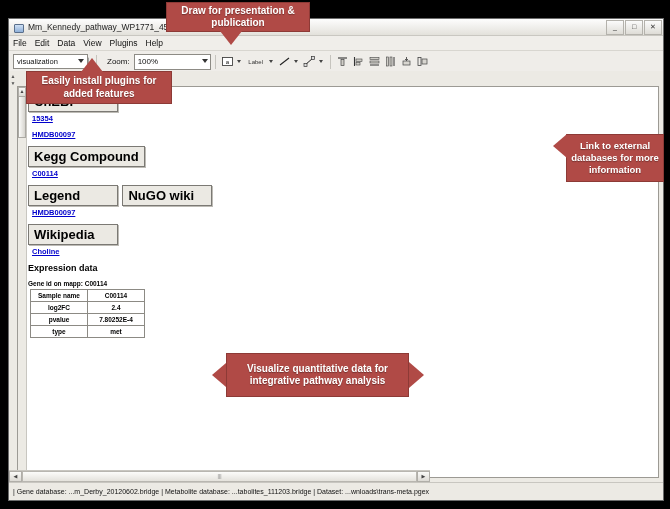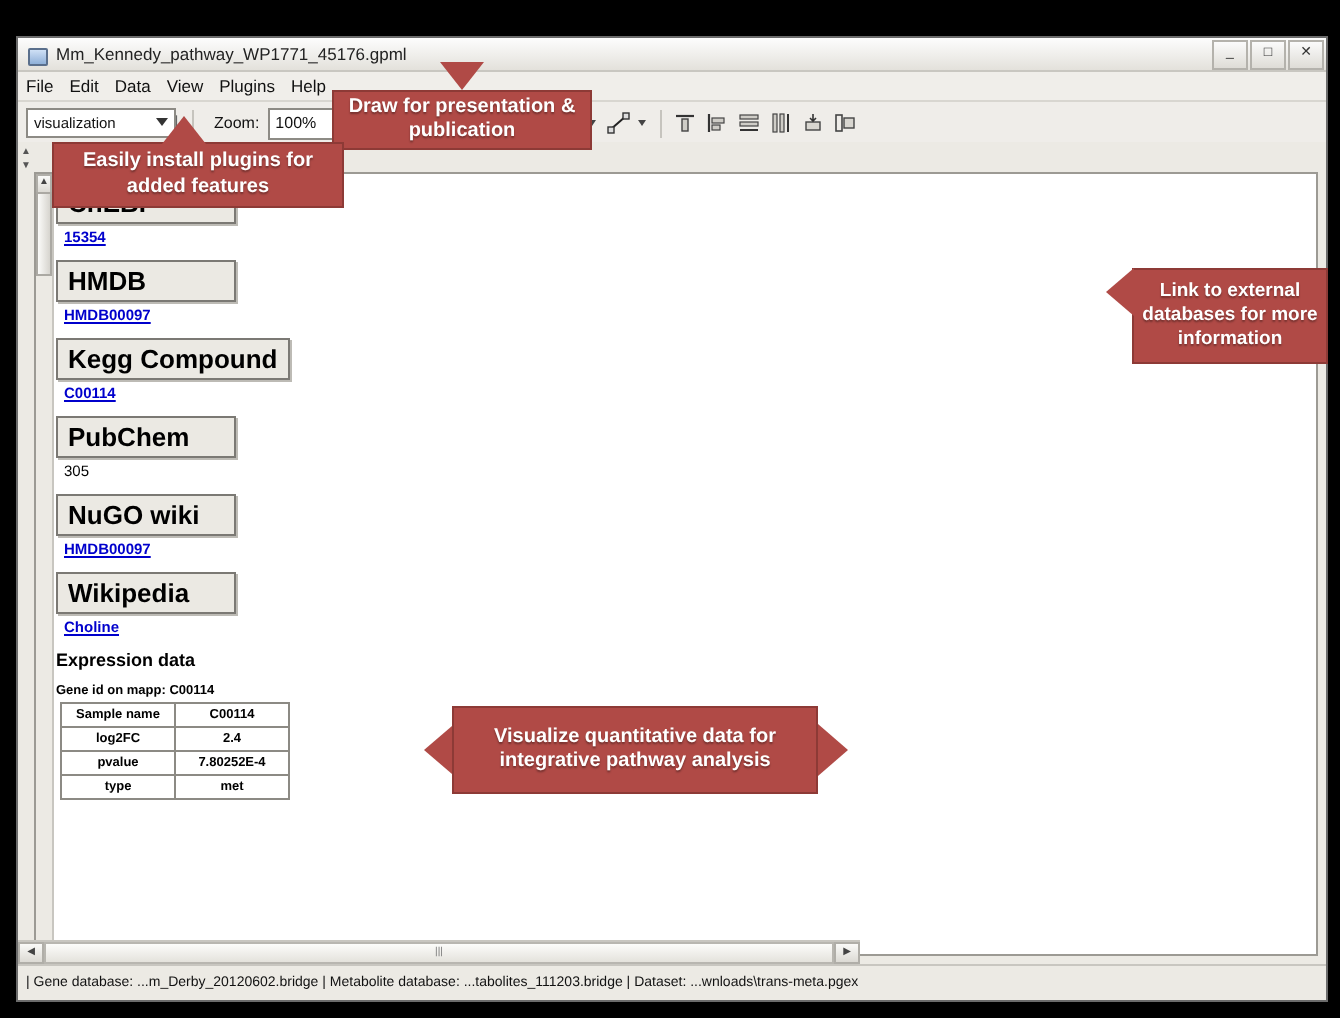--- a/index.html
+++ b/index.html
@@ -504,28 +504,26 @@
 
       <div id="backpage">
         <div id="bp-scroll">
           <div class="sb-btn">▲</div>
           <div class="sb-thumb"></div>
         </div>
         <div id="bp-body">
           <div class="db-head">ChEBI</div>
           <a class="db-val" href="#">15354</a>
 
-          <div class="db-head">HMDB</div>
           <a class="db-val" href="#">HMDB00097</a>
 
           <div class="db-head">Kegg Compound</div>
           <a class="db-val" href="#">C00114</a>
 
-          <div class="db-head">PubChem</div>
-          <span class="db-val plain">305</span>
+          <div class="db-head">Legend</div>
 
           <div class="db-head">NuGO wiki</div>
           <a class="db-val" href="#">HMDB00097</a>
 
           <div class="db-head">Wikipedia</div>
           <a class="db-val" href="#">Choline</a>
 
           <div class="exp-title">Expression data</div>
           <div class="gene-id">Gene id on mapp: C00114</div>
           <table class="exp">
@@ -557,21 +555,21 @@
     <span class="sb-end">◀</span>
     <span class="sb-track">|||</span>
     <span class="sb-end">▶</span>
   </div>
 
   <div id="statusbar">
     <span class="stxt">| Gene database: ...m_Derby_20120602.bridge | Metabolite database: ...tabolites_111203.bridge | Dataset: ...wnloads\trans-meta.pgex</span>
   </div>
 </div>
 
-<div class="callout" id="c-draw" style="left:166px;top:2px;width:130px;height:30px;font-size:10px;padding:0 4px;margin-top:43px;">Draw for presentation &amp; publication</div>
+<div class="callout" id="c-draw" style="left:166px;top:2px;width:144px;height:30px;font-size:10px;padding:0 4px;">Draw for presentation &amp; publication</div>
 <div class="arrow-dn" style="left:220px;top:31px;"></div>
 
 <div class="callout" id="c-plugins" style="left:26px;top:71px;width:146px;height:33px;font-size:10px;padding:0 4px;">Easily install plugins for added features</div>
 <div class="arrow-up" style="left:81px;top:58px;"></div>
 
 <div class="callout" id="c-links" style="left:566px;top:122px;width:98px;height:48px;font-size:9.5px;padding:0 4px;margin-top:12px;">Link  to external databases  for more information</div>
 <div class="arrow-lf" style="left:553px;top:134px;"></div>
 
 <div class="callout" id="c-visualize" style="left:226px;top:353px;width:183px;height:44px;font-size:10px;padding:0 5px;">Visualize quantitative data  for integrative pathway analysis</div>
 <div class="arrow-lf" style="left:212px;top:363px;"></div>

